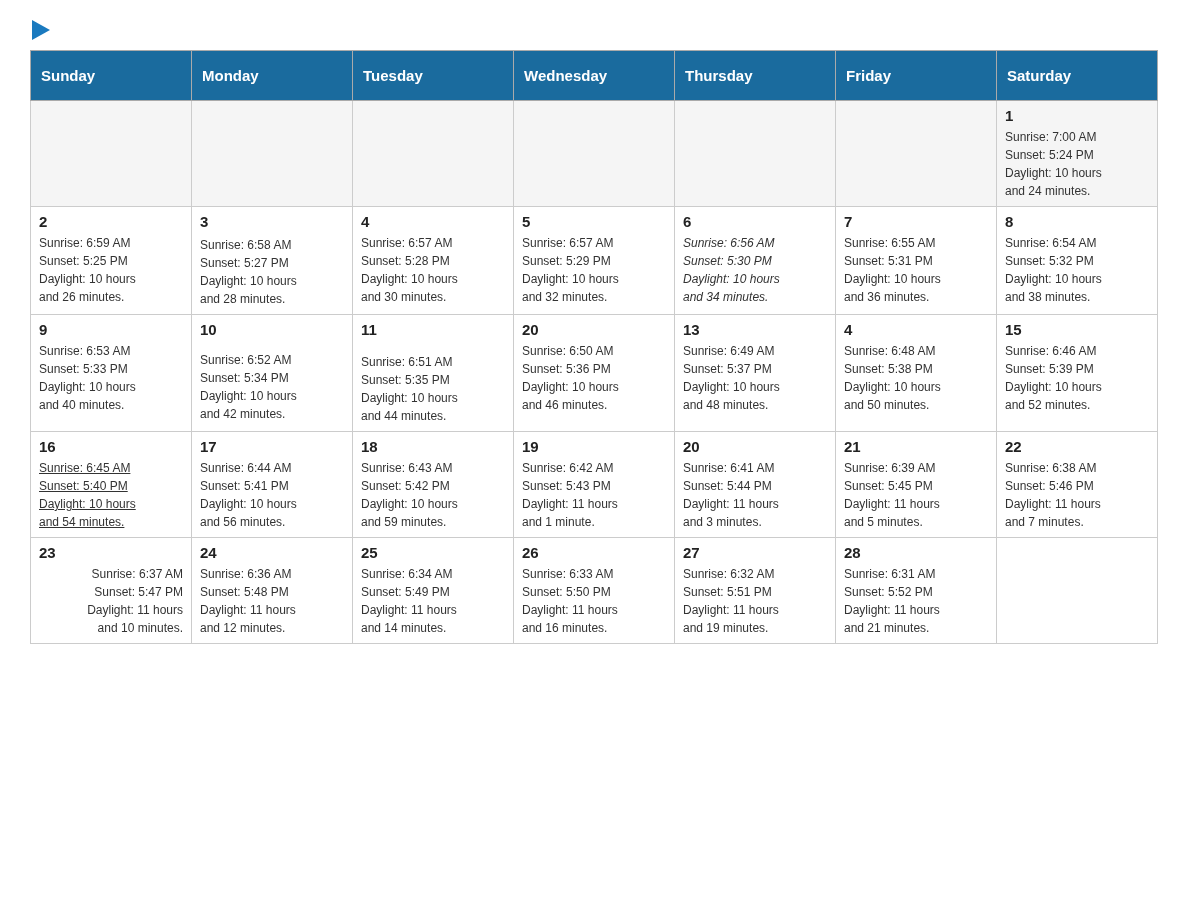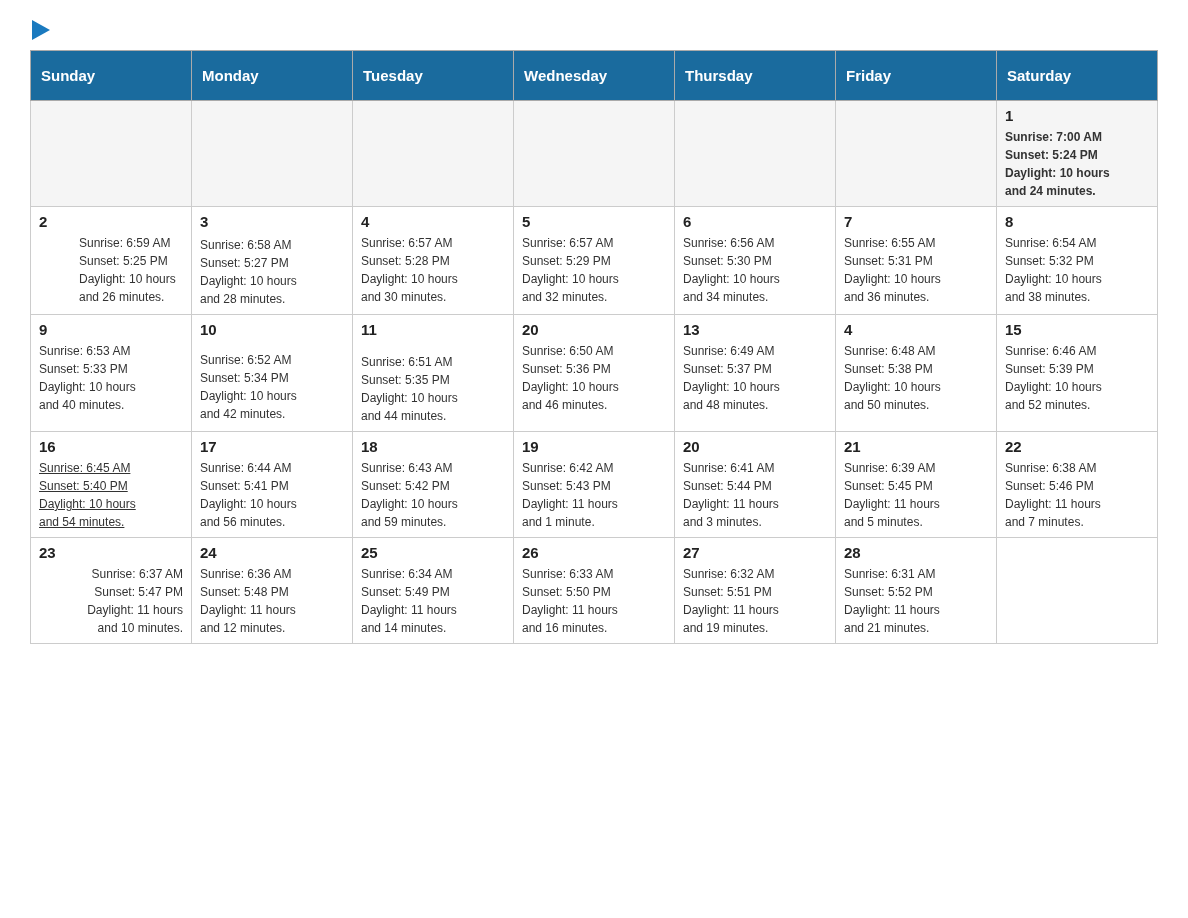--- a/index.html
+++ b/index.html
@@ -135,30 +135,30 @@
   <tbody id="calendar-body">
   <tr>
         <td class="empty-cell" style="background: rgb(245, 245, 245);"></td>
         <td class="empty-cell" style="background: rgb(245, 245, 245);"></td>
         <td class="empty-cell" style="background: rgb(245, 245, 245);"></td>
         <td class="empty-cell" style="background: rgb(245, 245, 245);"></td>
         <td class="empty-cell" style="background: rgb(245, 245, 245);"></td>
         <td class="empty-cell" style="background: rgb(245, 245, 245);"></td>
         <td style="background: rgb(245, 245, 245);">
           <span class="day-number">1</span>
-          <div class="day-info" style="white-space: pre-line; font-weight: bold;">Sunrise: 7:00 AM
+          <div class="day-info" style="white-space: pre-line;">Sunrise: 7:00 AM
 Sunset: 5:24 PM
 Daylight: 10 hours
 and 24 minutes.</div>
         </td>
       </tr>
       <tr>
         <td>
           <span class="day-number">2</span>
-          <div class="day-info" style="white-space: pre-line; margin-left: 40px;">Sunrise: 6:59 AM
+          <div class="day-info" style="white-space: pre-line;">Sunrise: 6:59 AM
 Sunset: 5:25 PM
 Daylight: 10 hours
 and 26 minutes.</div>
         </td>
         <td>
           <span class="day-number">3</span>
           <div class="day-info" style="white-space: pre-line; margin-top: 6px;">Sunrise: 6:58 AM
 Sunset: 5:27 PM
 Daylight: 10 hours
 and 28 minutes.</div>
@@ -172,21 +172,21 @@
         </td>
         <td>
           <span class="day-number">5</span>
           <div class="day-info" style="white-space: pre-line;">Sunrise: 6:57 AM
 Sunset: 5:29 PM
 Daylight: 10 hours
 and 32 minutes.</div>
         </td>
         <td>
           <span class="day-number">6</span>
-          <div class="day-info" style="white-space: pre-line;">Sunrise: 6:56 AM
+          <div class="day-info" style="white-space: pre-line; font-style: italic;">Sunrise: 6:56 AM
 Sunset: 5:30 PM
 Daylight: 10 hours
 and 34 minutes.</div>
         </td>
         <td>
           <span class="day-number">7</span>
           <div class="day-info" style="white-space: pre-line;">Sunrise: 6:55 AM
 Sunset: 5:31 PM
 Daylight: 10 hours
 and 36 minutes.</div>

